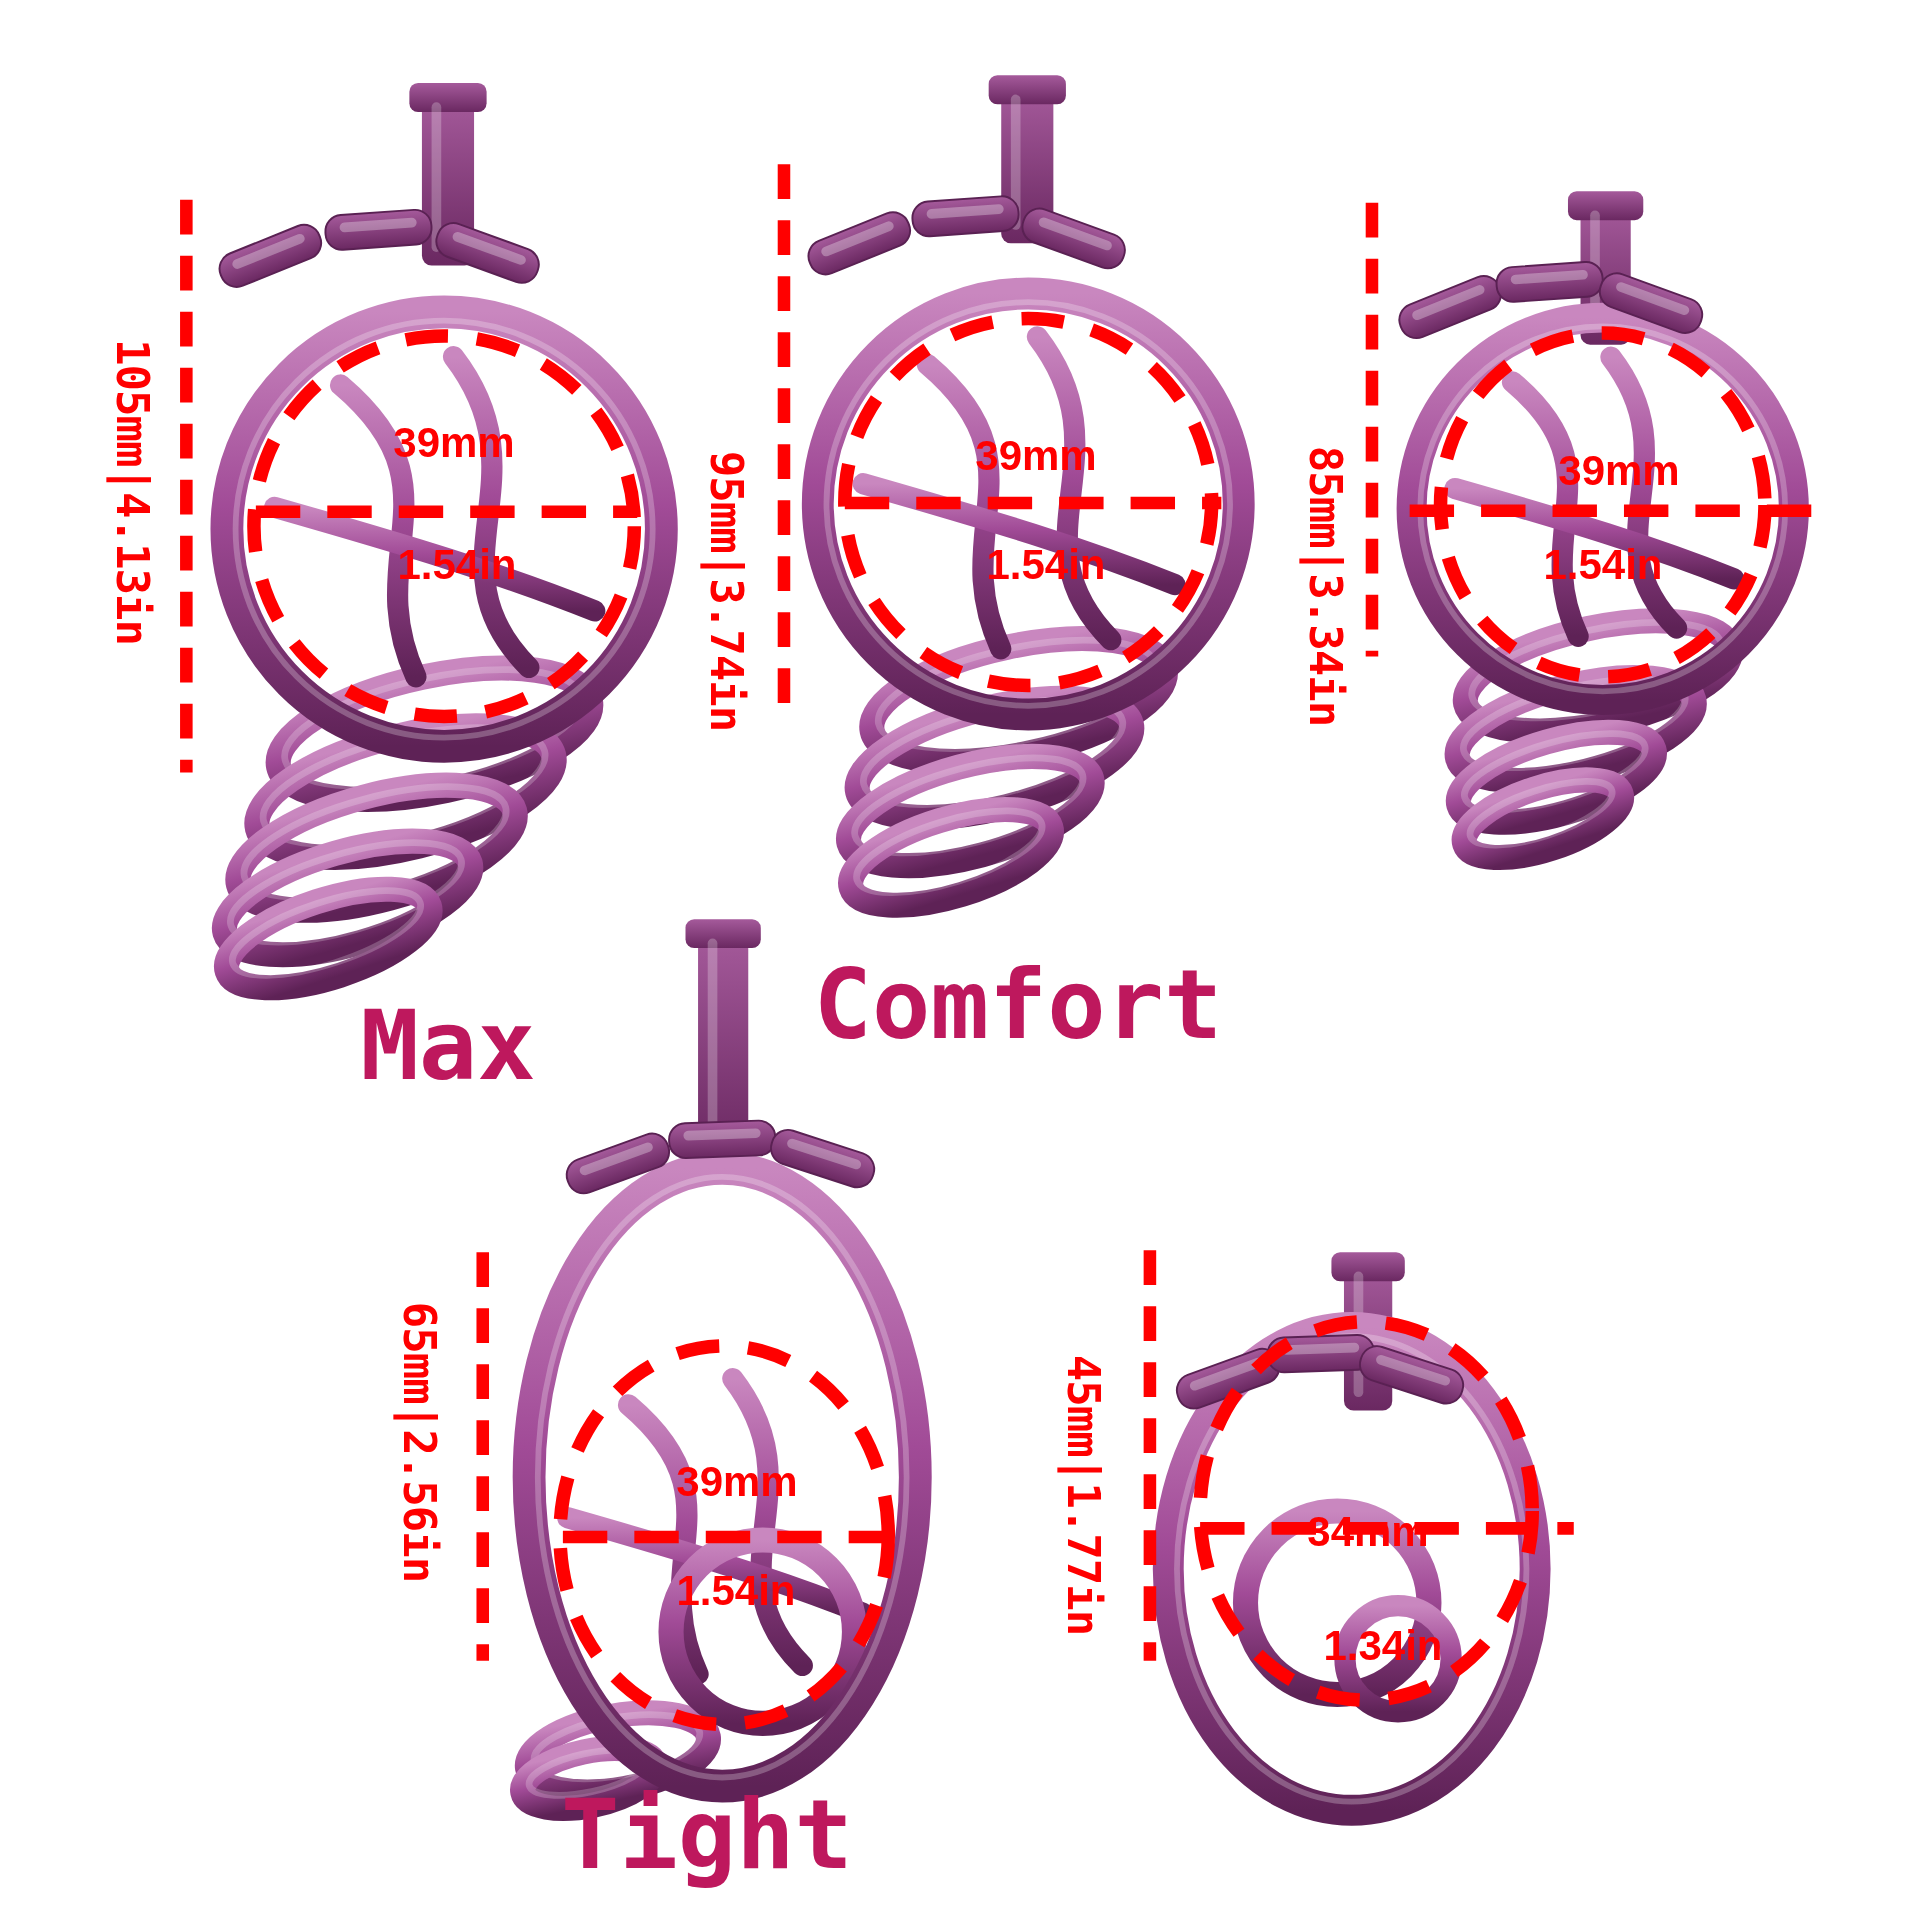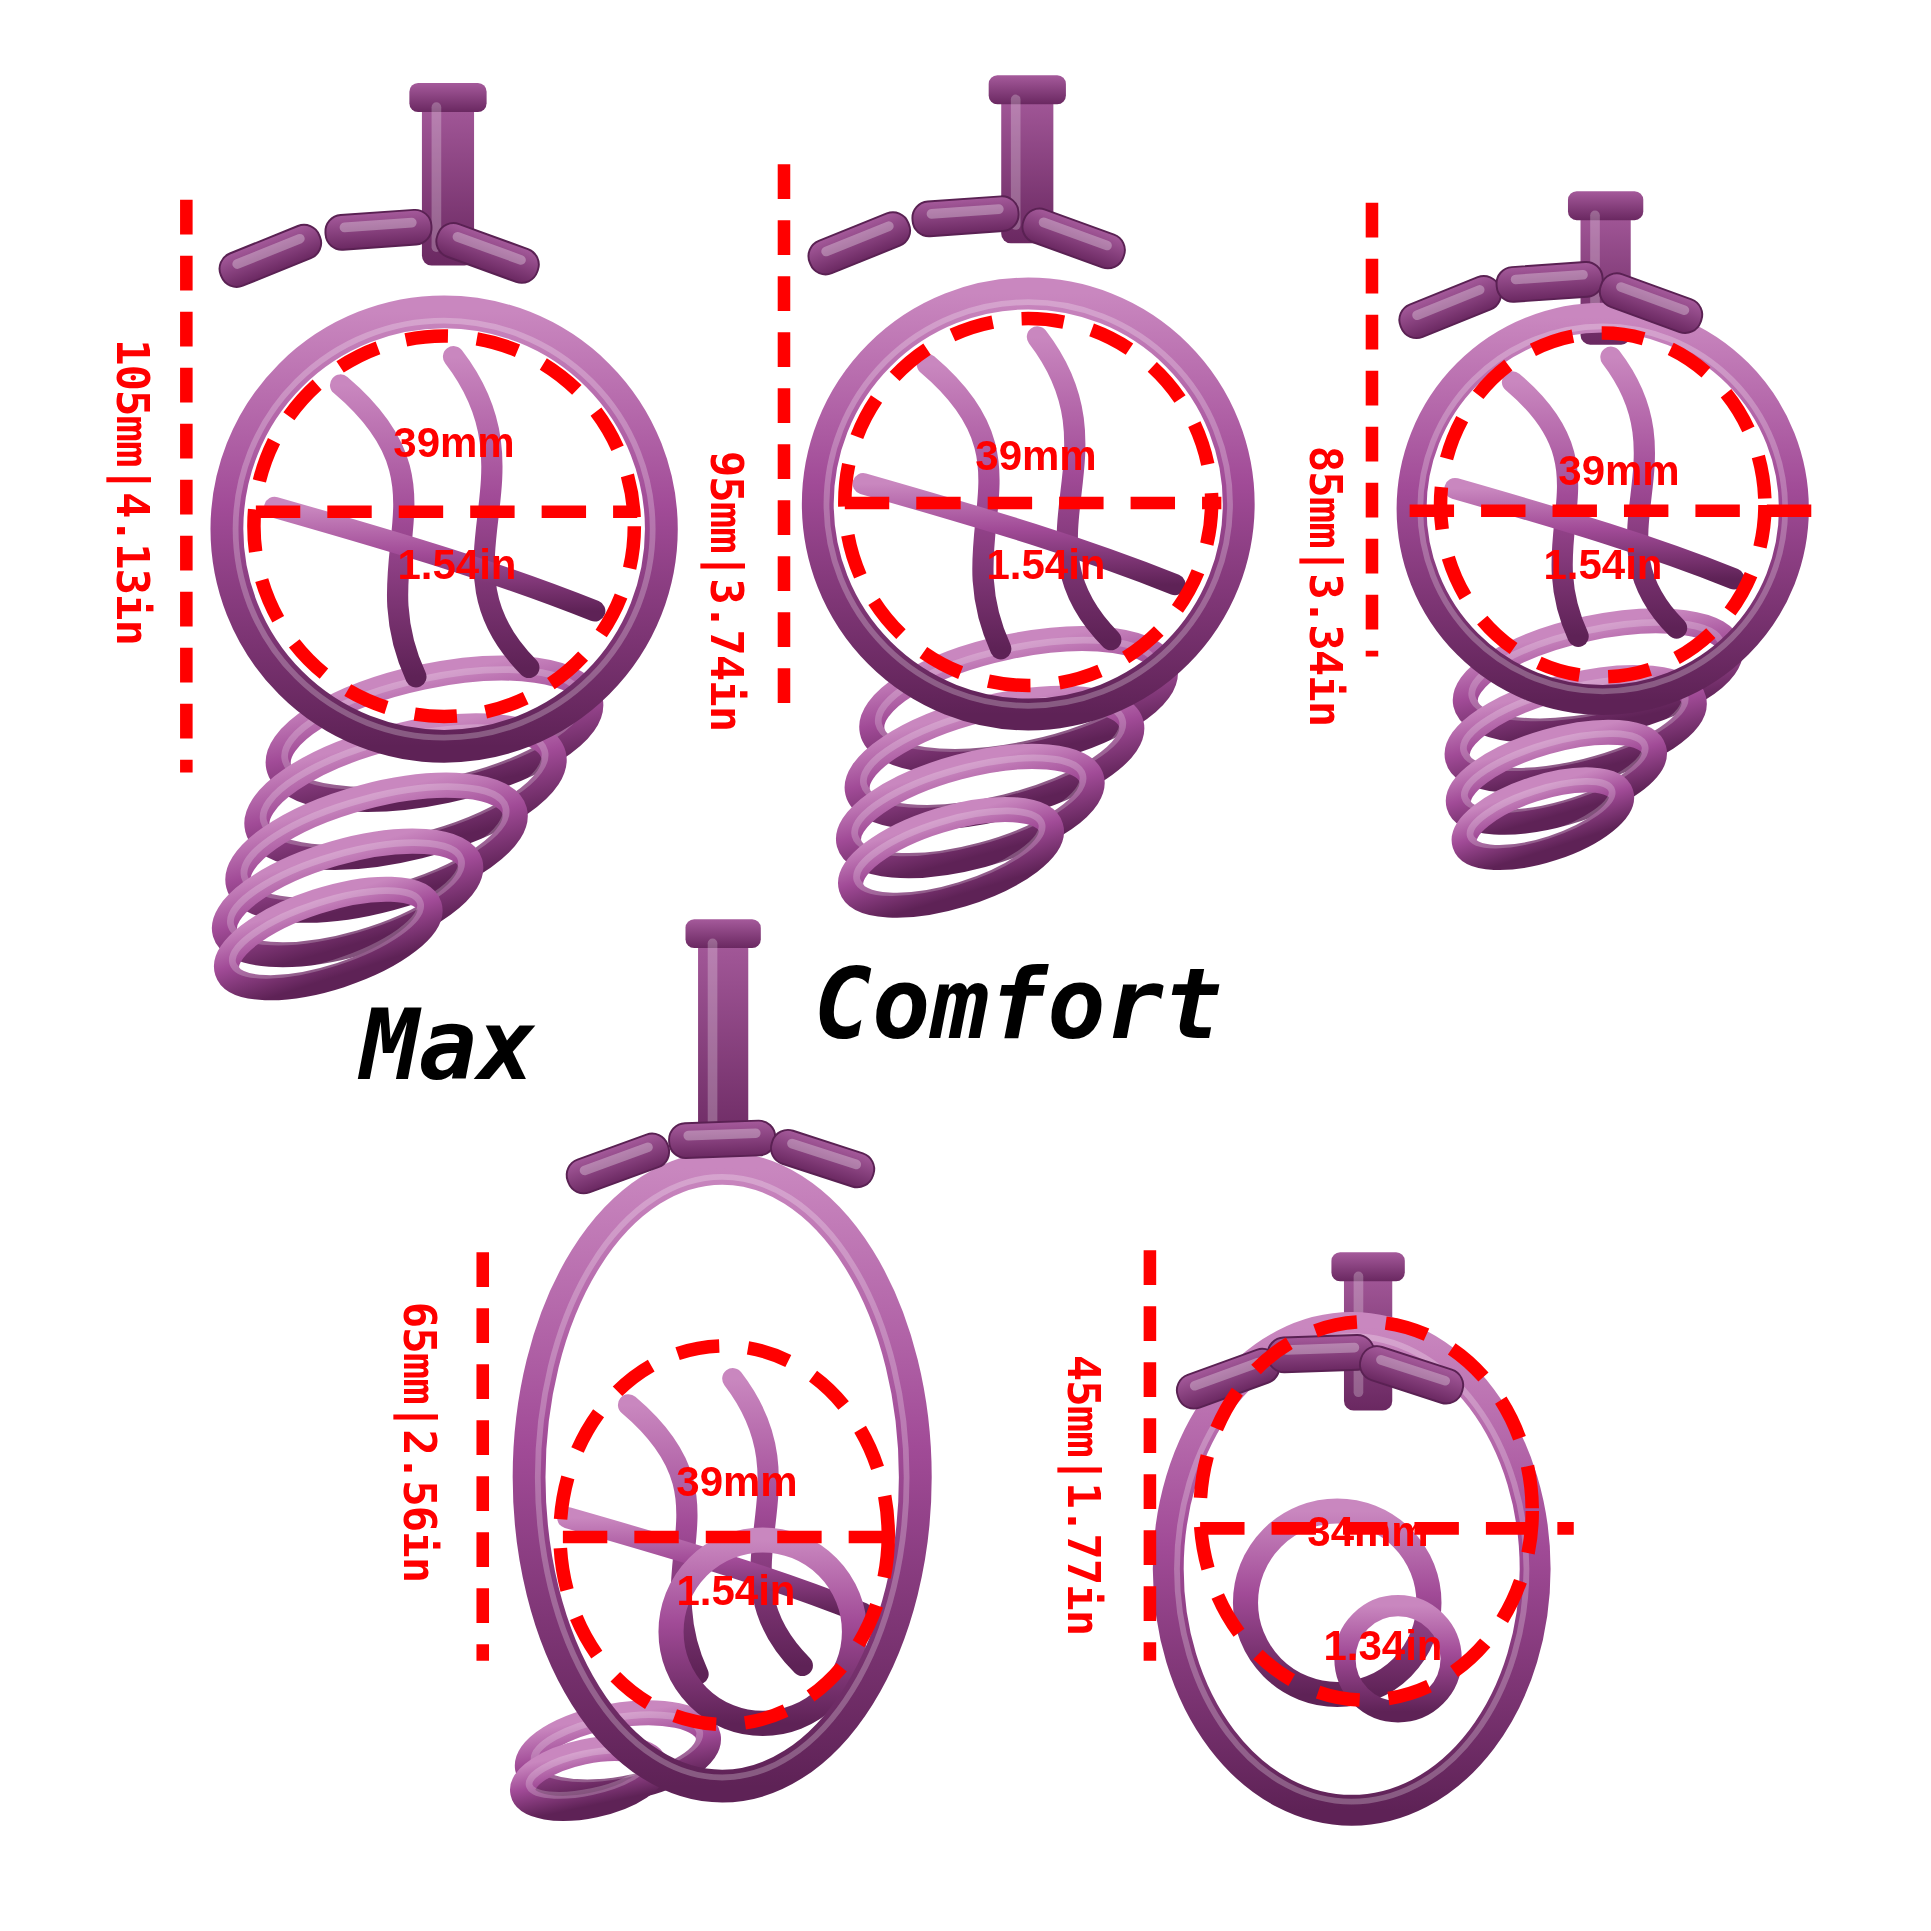--- a/index.html
+++ b/index.html
@@ -19,21 +19,21 @@
     transform:translate(-50%,-50%);
     font-family:"Liberation Sans",sans-serif;
     font-weight:bold;font-size:42px;
     color:#ff0000;white-space:nowrap;line-height:1;
   }
   .plabel{
     position:absolute;
     transform:translate(-50%,-50%);
     font-family:"DejaVu Sans Mono",monospace;
     font-weight:bold;font-size:97px;
-    color:#000000;white-space:nowrap;line-height:1;font-style:italic;
+    color:#be185d;white-space:nowrap;line-height:1;
   }
 </style>
 </head>
 <body>
 
 <div class="canvas">
 
   <div id="cages"><svg width="1931" height="1931" viewBox="0 0 2000 2000">
         <defs>
           <linearGradient id="tubeG" x1="0" y1="0" x2="0" y2="1">
@@ -226,15 +226,16 @@
   <div class="ctext" style="left:1368px;top:1532px">34mm</div>
 
   <div class="ctext" style="left:457px;top:565px">1.54in</div>
   <div class="ctext" style="left:1046px;top:565px">1.54in</div>
   <div class="ctext" style="left:1603px;top:565px">1.54in</div>
   <div class="ctext" style="left:736px;top:1591px">1.54in</div>
   <div class="ctext" style="left:1383px;top:1646px">1.34in</div>
 
   <div class="plabel" style="left:448px;top:1045px">Max</div>
   <div class="plabel" style="left:1018px;top:1004px">Comfort</div>
+  <div class="plabel" style="left:707px;top:1834px">Tight</div>
 
 </div>
 
 
 </body></html>

